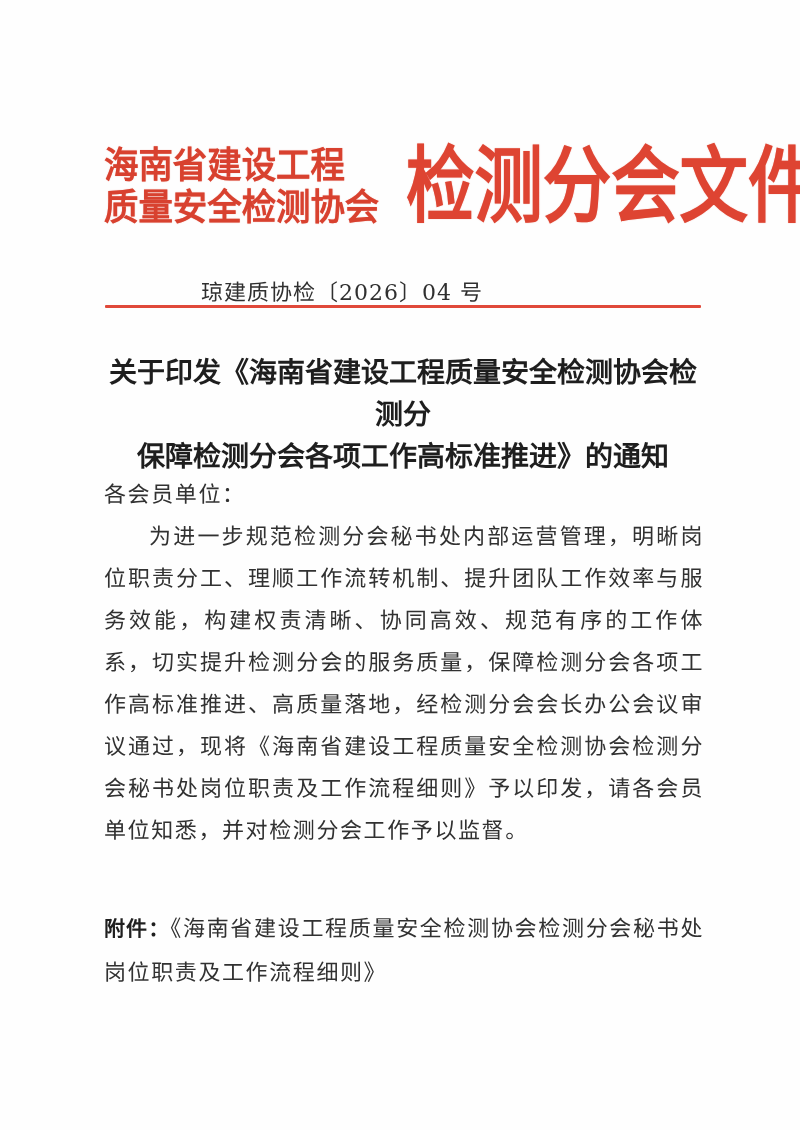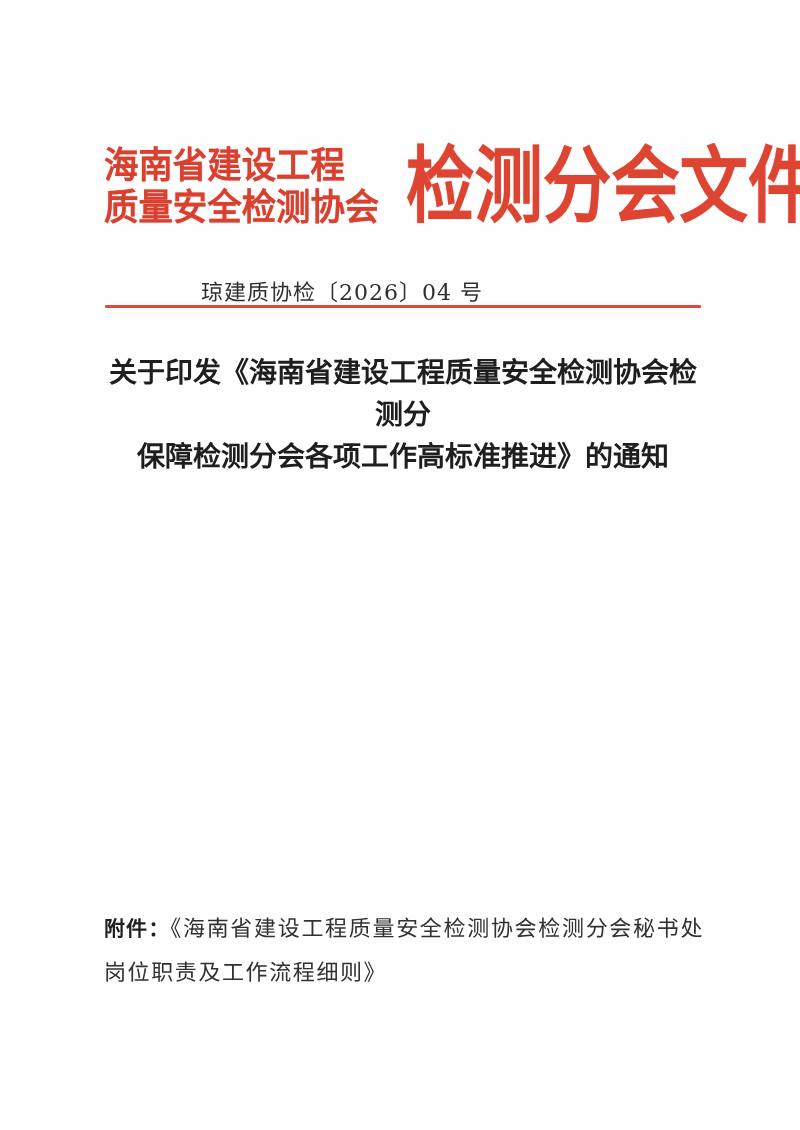--- a/index.html
+++ b/index.html
@@ -179,19 +179,23 @@
 
   <div class="doc-number">琼建质协检〔2026〕04 号</div>
 
   <div class="red-rule"></div>
 
   <div class="doc-title">
     <div>关于印发《海南省建设工程质量安全检测协会检测分</div>
     <div>保障检测分会各项工作高标准推进》的通知</div>
   </div>
 
+  <div class="body-block">
+    <p class="para salutation">各会员单位：</p>
+    <p class="para indent2">为进一步规范检测分会秘书处内部运营管理，明晰岗位职责分工、理顺工作流转机制、提升团队工作效率与服务效能，构建权责清晰、协同高效、规范有序的工作体系，切实提升检测分会的服务质量，保障检测分会各项工作高标准推进、高质量落地，经检测分会会长办公会议审议通过，现将《海南省建设工程质量安全检测协会检测分会秘书处岗位职责及工作流程细则》予以印发，请各会员单位知悉，并对检测分会工作予以监督。</p>
+  </div>
 
   <div class="attach-block">
     <p class="para"><span class="attach-label">附件：</span><span>《海南省建设工程质量安全检测协会检测分会秘书处岗位职责及工作流程细则》</span></p>
   </div>
 
 
 </div>
 
 </body></html>

